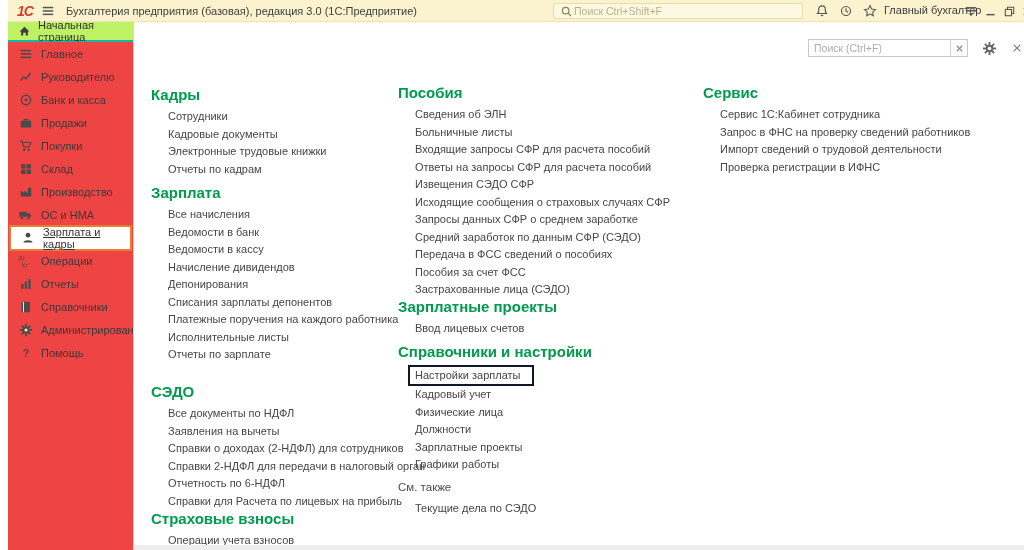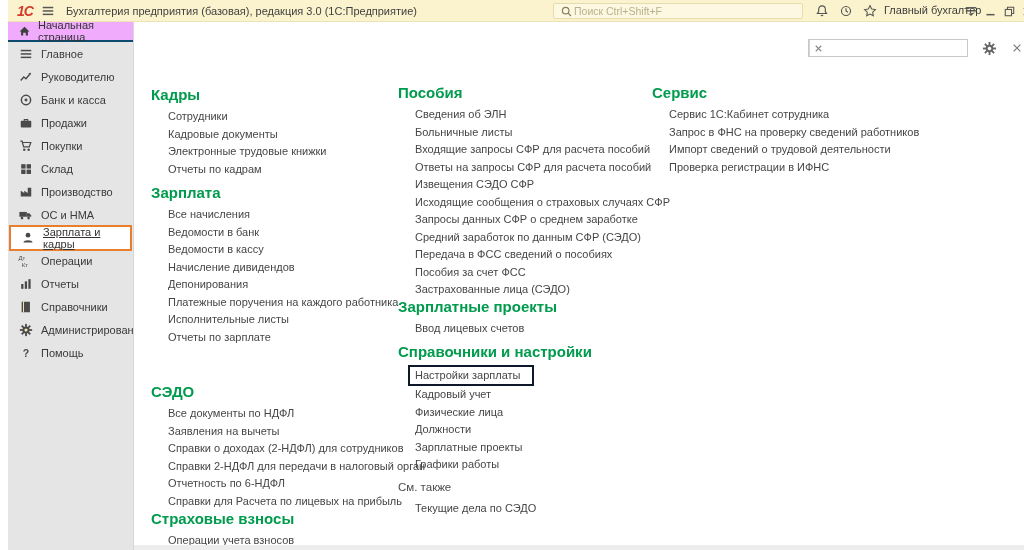--- a/index.html
+++ b/index.html
@@ -28,27 +28,27 @@
   .tb-hist   { position:absolute; left:830px; top:3px; }
   .tb-star   { position:absolute; left:854px; top:3px; }
   .tb-role   { position:absolute; left:876px; top:4px; font-size:11px; color:#3c3c3c; }
   .tb-svc    { position:absolute; left:955px; top:3px; }
   .tb-min    { position:absolute; left:974px; top:3px; }
   .tb-rest   { position:absolute; left:993px; top:3px; }
   .tb-close  { position:absolute; left:1011px; top:3px; }
 
   
   .hometab { position:absolute; left:0; top:22px; width:125px; height:20px;
-    background:#f0abfc; border-bottom:2px solid #0c4a6e;
+    background:#bef264; border-bottom:2px solid #14b8a6;
     display:flex; align-items:center; gap:6px; padding-left:8px;
     font-size:11px; color:#333; cursor:default; }
 
   
   .sidebar { position:absolute; left:0; top:42px; width:125px; height:508px;
-    background:#e5e5e5; }
+    background:#ef4444; }
   .side-item { position:relative; height:23px; display:flex; align-items:center;
     gap:8px; padding-left:10px; font-size:11px; color:#3a3a3a; cursor:default; }
   .side-item .sicon { width:15px; height:15px; flex:0 0 auto;
     display:inline-flex; align-items:center; justify-content:center; }
   .side-item.active { background:#fff; border:2px solid #e87e2e;
     height:26px; margin:-1px 1px -2px 1px; padding-left:9px; }
   .side-item.active .slabel { text-decoration:underline; color:#333; }
 
   
   .content { position:absolute; left:125px; top:22px; width:899px; height:528px;
@@ -65,21 +65,21 @@
   .psearch .clearbtn { width:17px; border-left:1px solid #d2d2d2;
     display:flex; align-items:center; justify-content:center; cursor:default; }
   .pgear  { position:absolute; left:972px; top:39px; width:18px; height:18px;
     display:flex; align-items:center; justify-content:center; }
   .pclose { position:absolute; left:1000px; top:39px; width:18px; height:18px;
     display:flex; align-items:center; justify-content:center; }
 
   .col { position:absolute; top:0; height:528px; }
   #col0 { left:143px; width:245px; }
   #col1 { left:390px; width:272px; }
-  #col2 { left:644px; width:310px;text-decoration:underline; }
+  #col2 { left:695px; width:310px;text-decoration:underline; }
   .section { position:absolute; left:0; width:100%; }
   .stitle { font-size:15px; font-weight:bold; color:#009b4d;
     margin-bottom:6px; line-height:14px; }
   .stitle.plain { font-size:11.5px; font-weight:normal; color:#4c4c4c; }
   .link { font-size:11px; color:#464646; line-height:17.5px;
     padding-left:17px; white-space:nowrap; cursor:default; }
   .link.boxed-row { line-height:21px; }
   .boxed { display:inline-block; border:2px solid #0f172a;
     padding:0 12px 1px 5px; margin-left:-7px; line-height:16px; }
 </style>
@@ -309,20 +309,21 @@
             <text x="4.2" y="12" font-size="12" font-weight="bold" fill="#4a4a4a" font-family="Liberation Sans,sans-serif">?</text>
           </svg>
         </span>
         <span class="slabel">Помощь</span>
       </div>
     </div>
 
   <div class="content"></div>
 
   <div class="psearch">
+    <input type="text" placeholder="Поиск (Ctrl+F)" style="">
     <span class="clearbtn">
         <svg width="11" height="11" viewBox="0 0 16 16">
           <path d="M4 4l8 8M12 4l-8 8" stroke="#8a8a8a" stroke-width="1.6"></path>
         </svg>
       </span>
   </div>
   <span class="pgear">
       <svg width="15" height="15" viewBox="0 0 16 16">
         <g fill="#666">
           <rect x="7" y="1" width="2" height="14"></rect>
@@ -348,20 +349,21 @@
         <div class="link">Электронные трудовые книжки</div>
         <div class="link">Отчеты по кадрам</div>
       </div>
       <div class="section" style="top: 186px;">
         <div class="stitle">Зарплата</div>
         <div class="link">Все начисления</div>
         <div class="link">Ведомости в банк</div>
         <div class="link">Ведомости в кассу</div>
         <div class="link">Начисление дивидендов</div>
         <div class="link">Депонирования</div>
+        <div class="link">Списания зарплаты депонентов</div>
         <div class="link">Платежные поручения на каждого работника</div>
         <div class="link">Исполнительные листы</div>
         <div class="link">Отчеты по зарплате</div>
       </div>
       <div class="section" style="top: 385px;">
         <div class="stitle">СЭДО</div>
         <div class="link">Все документы по НДФЛ</div>
         <div class="link">Заявления на вычеты</div>
         <div class="link">Справки о доходах (2-НДФЛ) для сотрудников</div>
         <div class="link">Справки 2-НДФЛ для передачи в налоговый орган</div>

